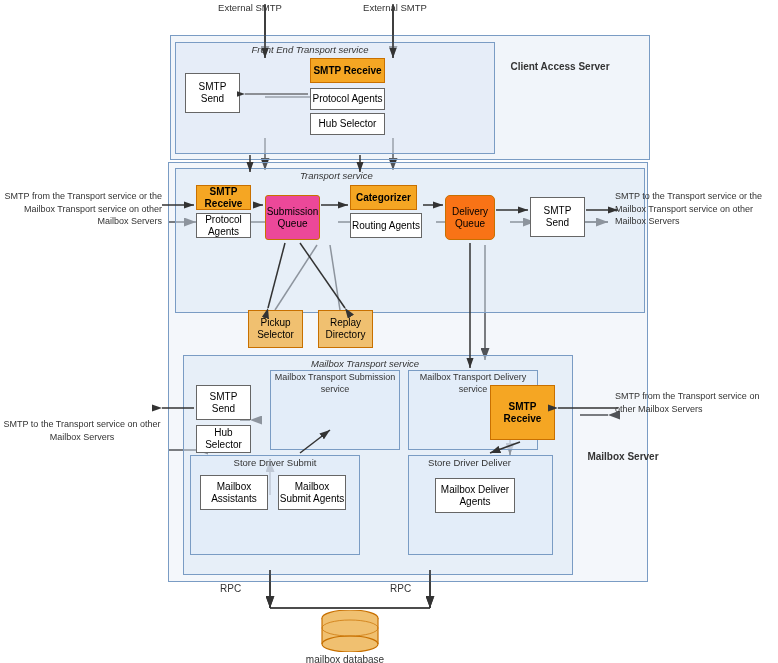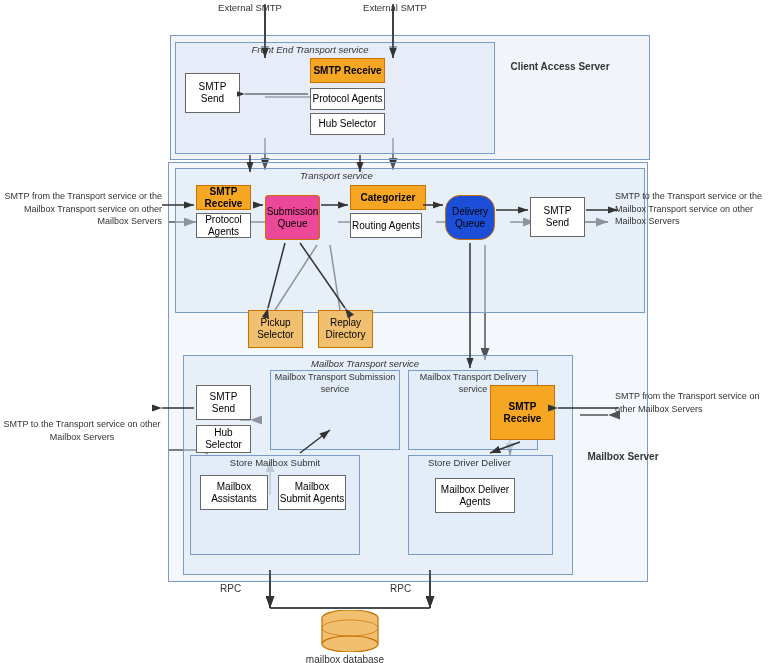--- a/index.html
+++ b/index.html
@@ -165,29 +165,29 @@
   </div>
 
   <div class="box box-white" style="left:196px;top:213px;width:55px;height:25px;">
     <span>Protocol Agents</span>
   </div>
 
   <div class="box box-white" style="left:265px;top:195px;width:55px;height:45px;border-radius:3px;background:#ec4899;border-color:#c87000;">
     <span>Submission Queue</span>
   </div>
 
-  <div class="box box-orange" style="left:350px;top:185px;width:76px;height:25px;">
+  <div class="box box-orange" style="left:350px;top:185px;width:67px;height:25px;">
     <span>Categorizer</span>
   </div>
 
   <div class="box box-white" style="left:350px;top:213px;width:72px;height:25px;">
     <span>Routing Agents</span>
   </div>
 
-  <div class="box box-white" style="left:445px;top:195px;width:50px;height:45px;border-radius:15px;background:#1d4ed8;border-color:#c87000;">
+  <div class="box box-white" style="left:445px;top:195px;width:50px;height:45px;border-radius:5px;background:#f97316;border-color:#c87000;">
     <span>Delivery Queue</span>
   </div>
 
   <div class="box box-white" style="left:530px;top:197px;width:55px;height:40px;">
     <span>SMTP Send</span>
   </div>
 
   <div class="box box-white" style="left:248px;top:310px;width:55px;height:38px;background:#f0c070;border-color:#c87000;">
     <span>Pickup Selector</span>
   </div>
@@ -215,21 +215,21 @@
   <div class="box box-white" style="left:196px;top:425px;width:55px;height:28px;">
     <span>Hub Selector</span>
   </div>
 
   <div class="box box-orange" style="left:490px;top:385px;width:65px;height:55px;">
     <span>SMTP Receive</span>
   </div>
 
   <div class="section" style="left:190px;top:455px;width:170px;height:100px;background:rgba(225,235,250,0.6);">
   </div>
-  <div class="label-text" style="left:192px;top:457px;width:166px;text-align:center;font-size:9.5px;">Store Mailbox Submit</div>
+  <div class="label-text" style="left:192px;top:457px;width:166px;text-align:center;font-size:9.5px;">Store Driver Submit</div>
 
   <div class="box box-white" style="left:200px;top:475px;width:68px;height:35px;justify-content:center;">
     <span>Mailbox Assistants</span>
   </div>
 
   <div class="box box-white" style="left:278px;top:475px;width:68px;height:35px;">
     <span>Mailbox Submit Agents</span>
   </div>
 
   <div class="section" style="left:408px;top:455px;width:145px;height:100px;background:rgba(225,235,250,0.6);">

